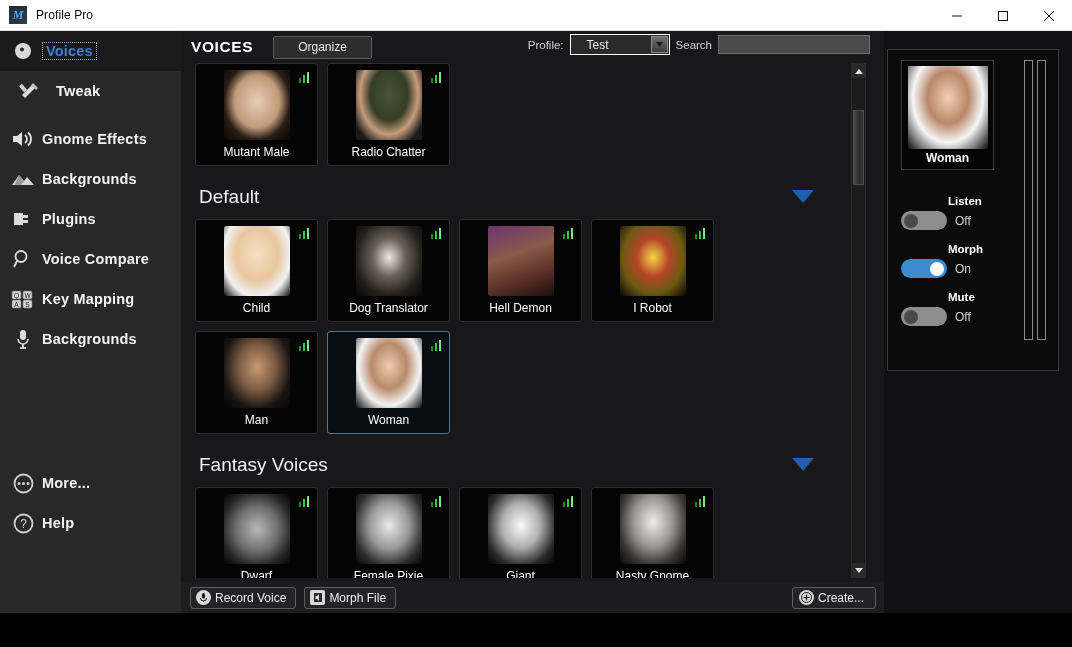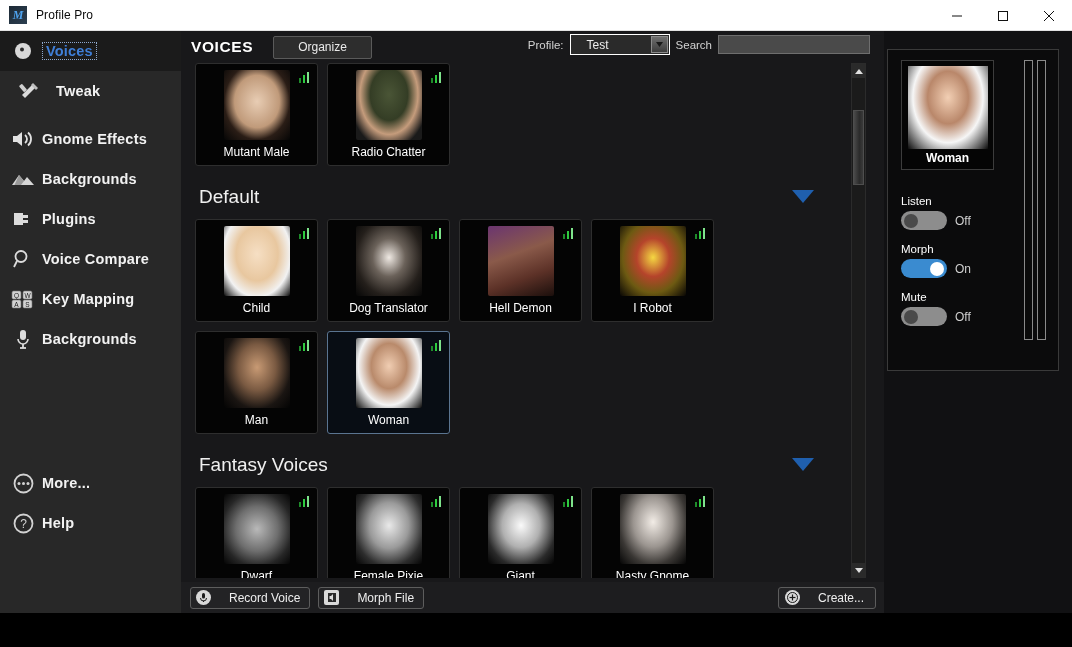--- a/index.html
+++ b/index.html
@@ -248,22 +248,23 @@
     position: absolute; right: 12px; top: 10px;
     display: flex; gap: 4px;
   }
   .meter {
     width: 9px; height: 280px;
     background: #0a0a0a;
     border: 1px solid #8a8a8a;
   }
   .toggle-group { position: absolute; left: 13px; top: 145px; width: 120px; }
   .tg-label {
-    font-size: 11.5px; font-weight: normal; color: #ffffff;
+    font-size: 11.5px; font-weight: bold; color: #ffffff;
     margin-bottom: 4px;
+    margin-left: 47px;
   }
   .tg-row { display: flex; align-items: center; gap: 8px; margin-bottom: 13px; }
   .switch {
     width: 46px; height: 19px; border-radius: 10px;
     position: relative; display: block;
   }
   .switch.off { background: #8d8d8d; }
   .switch.on  { background: #3a8bd0; }
   .knob {
     position: absolute; top: 2.5px;
@@ -276,21 +277,21 @@
   
   .bottombar {
     position: absolute; left: 181px; top: 551px;
     width: 703px; height: 31px;
     background: #1d1d1f;
     display: flex; align-items: center;
     padding-left: 9px;
   }
   .bb-btn {
     height: 22px; padding: 0 9px 0 5px;
-    display: flex; align-items: center; gap: 18px;
+    display: flex; align-items: center; gap: 4px;
     background: #232325;
     border: 1px solid #5d5d5d;
     border-radius: 3px;
     color: #eeeeee; font-size: 12px;
     margin-right: 8px;
   }
   .bb-btn.right { position: absolute; right: 8px; margin-right: 0; padding: 0 11px 0 6px; text-align: center; }
   .circ-ico {
     width: 15px; height: 15px; border-radius: 50%;
     background: #d9d9d9;

